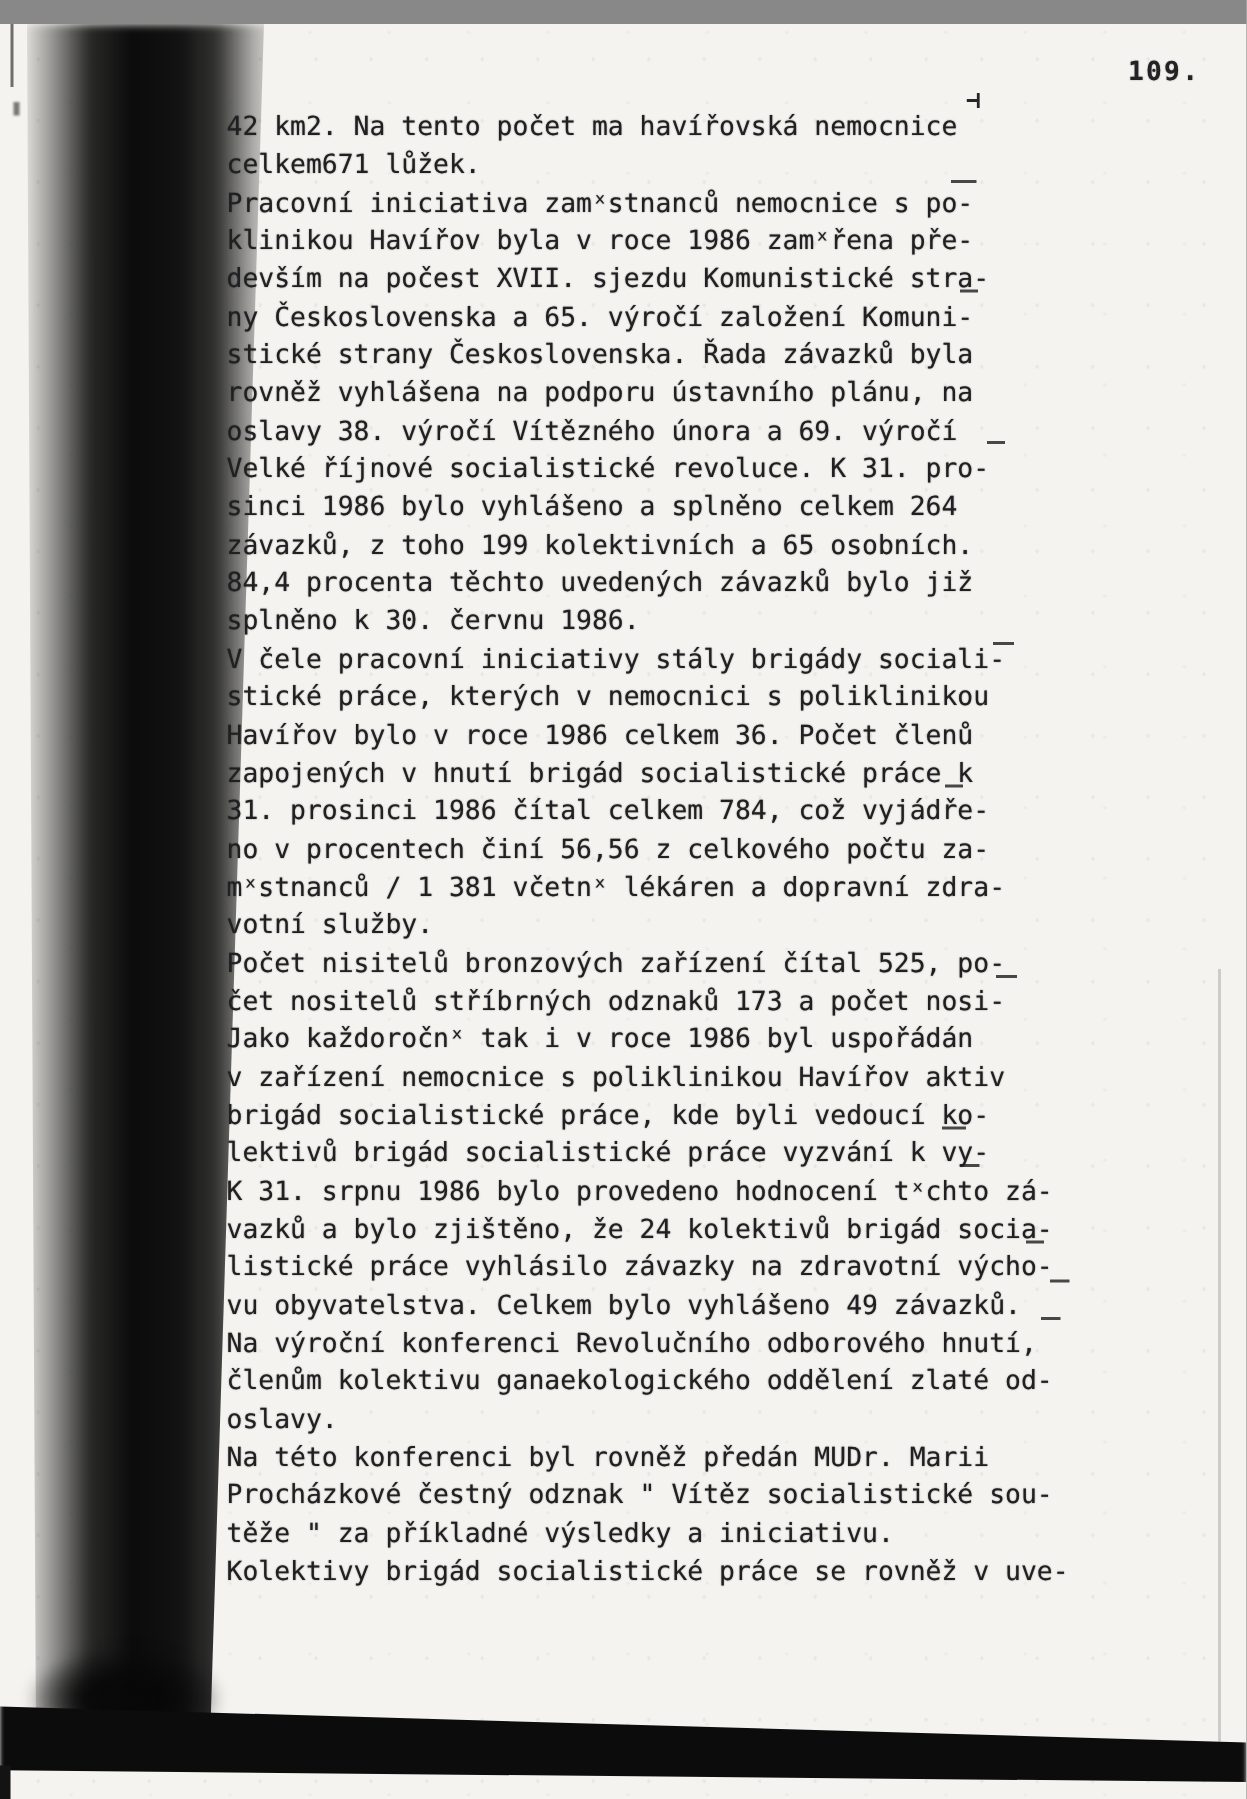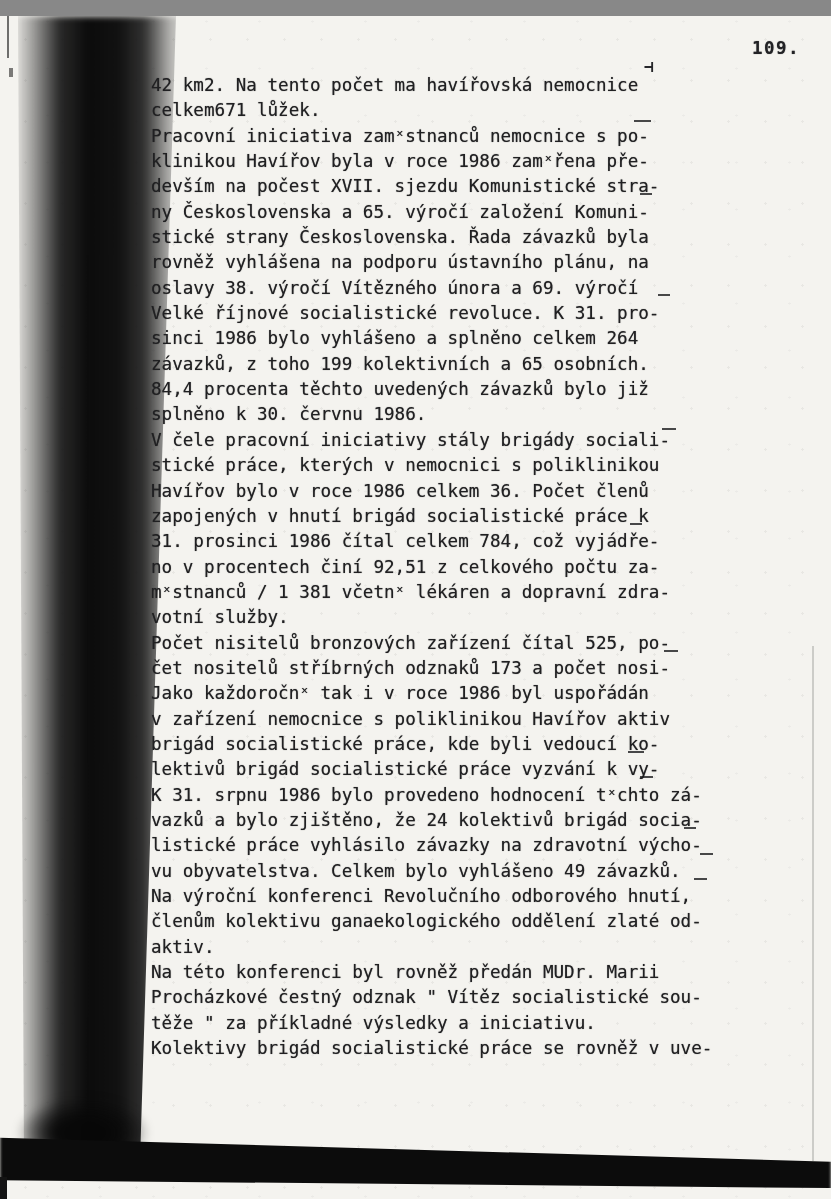--- a/index.html
+++ b/index.html
@@ -146,36 +146,36 @@
       <div class="line">Velké říjnové socialistické revoluce. K 31. pro-</div>
       <div class="line">sinci 1986 bylo vyhlášeno a splněno celkem 264</div>
       <div class="line">závazků, z toho 199 kolektivních a 65 osobních.</div>
       <div class="line">84,4 procenta těchto uvedených závazků bylo již</div>
       <div class="line">splněno k 30. červnu 1986.</div>
       <div class="line">V čele pracovní iniciativy stály brigády sociali-</div>
       <div class="line">stické práce, kterých v nemocnici s poliklinikou</div>
       <div class="line">Havířov bylo v roce 1986 celkem 36. Počet členů</div>
       <div class="line">zapojených v hnutí brigád socialistické práce k</div>
       <div class="line">31. prosinci 1986 čítal celkem 784, což vyjádře-</div>
-      <div class="line">no v procentech činí 92,51 z celkového počtu za-</div>
+      <div class="line">no v procentech činí 56,56 z celkového počtu za-</div>
       <div class="line">mˣstnanců / 1 381 včetnˣ lékáren a dopravní zdra-</div>
       <div class="line">votní služby.</div>
       <div class="line">Počet nisitelů bronzových zařízení čítal 525, po-</div>
       <div class="line">čet nositelů stříbrných odznaků 173 a počet nosi-</div>
       <div class="line">Jako každoročnˣ tak i v roce 1986 byl uspořádán</div>
       <div class="line">v zařízení nemocnice s poliklinikou Havířov aktiv</div>
       <div class="line">brigád socialistické práce, kde byli vedoucí ko-</div>
       <div class="line">lektivů brigád socialistické práce vyzvání k vy-</div>
       <div class="line">K 31. srpnu 1986 bylo provedeno hodnocení tˣchto zá-</div>
       <div class="line">vazků a bylo zjištěno, že 24 kolektivů brigád socia-</div>
       <div class="line">listické práce vyhlásilo závazky na zdravotní výcho-</div>
       <div class="line">vu obyvatelstva. Celkem bylo vyhlášeno 49 závazků.</div>
       <div class="line">Na výroční konferenci Revolučního odborového hnutí,</div>
       <div class="line">členům kolektivu ganaekologického oddělení zlaté od-</div>
-      <div class="line">aktiv.</div>
+      <div class="line">oslavy.</div>
       <div class="line">Na této konferenci byl rovněž předán MUDr. Marii</div>
       <div class="line">Procházkové čestný odznak " Vítěz socialistické sou-</div>
       <div class="line">těže " za příkladné výsledky a iniciativu.</div>
       <div class="line">Kolektivy brigád socialistické práce se rovněž v uve-</div>
     </div>
 
   <div class="marks-layer" id="marks-layer">
       <div class="mark tick" style="left: 644px; top: 44px;">⊣</div>
       <div class="mark dash" style="left: 634px; top: 104px; width: 17px;"></div>
       <div class="mark dash" style="left: 640px; top: 177px; width: 12px;"></div>

